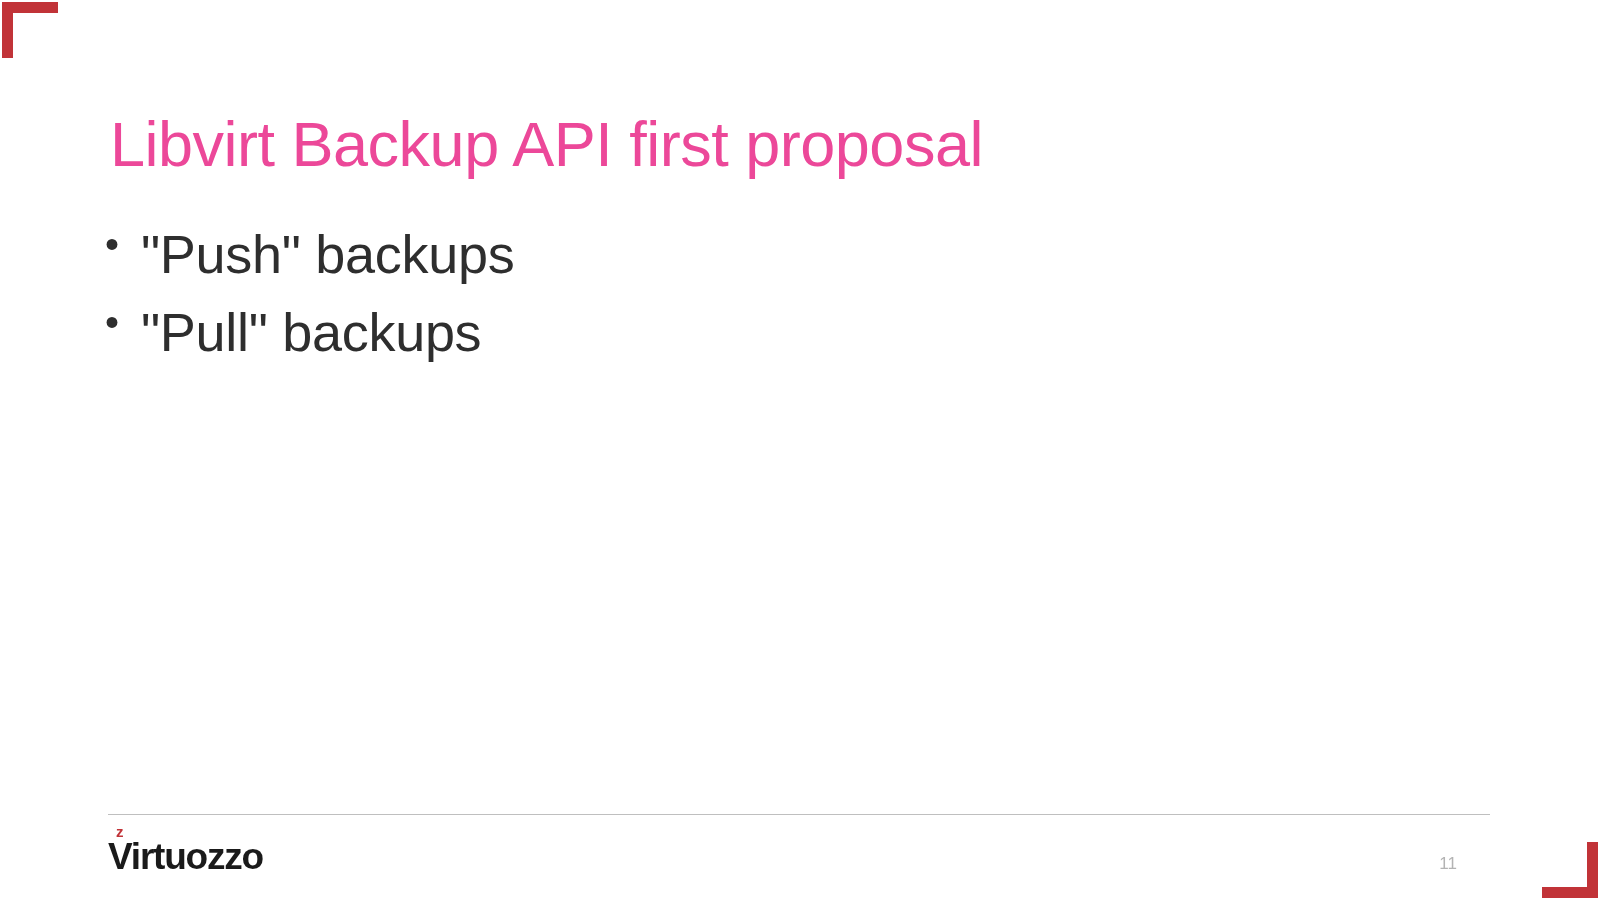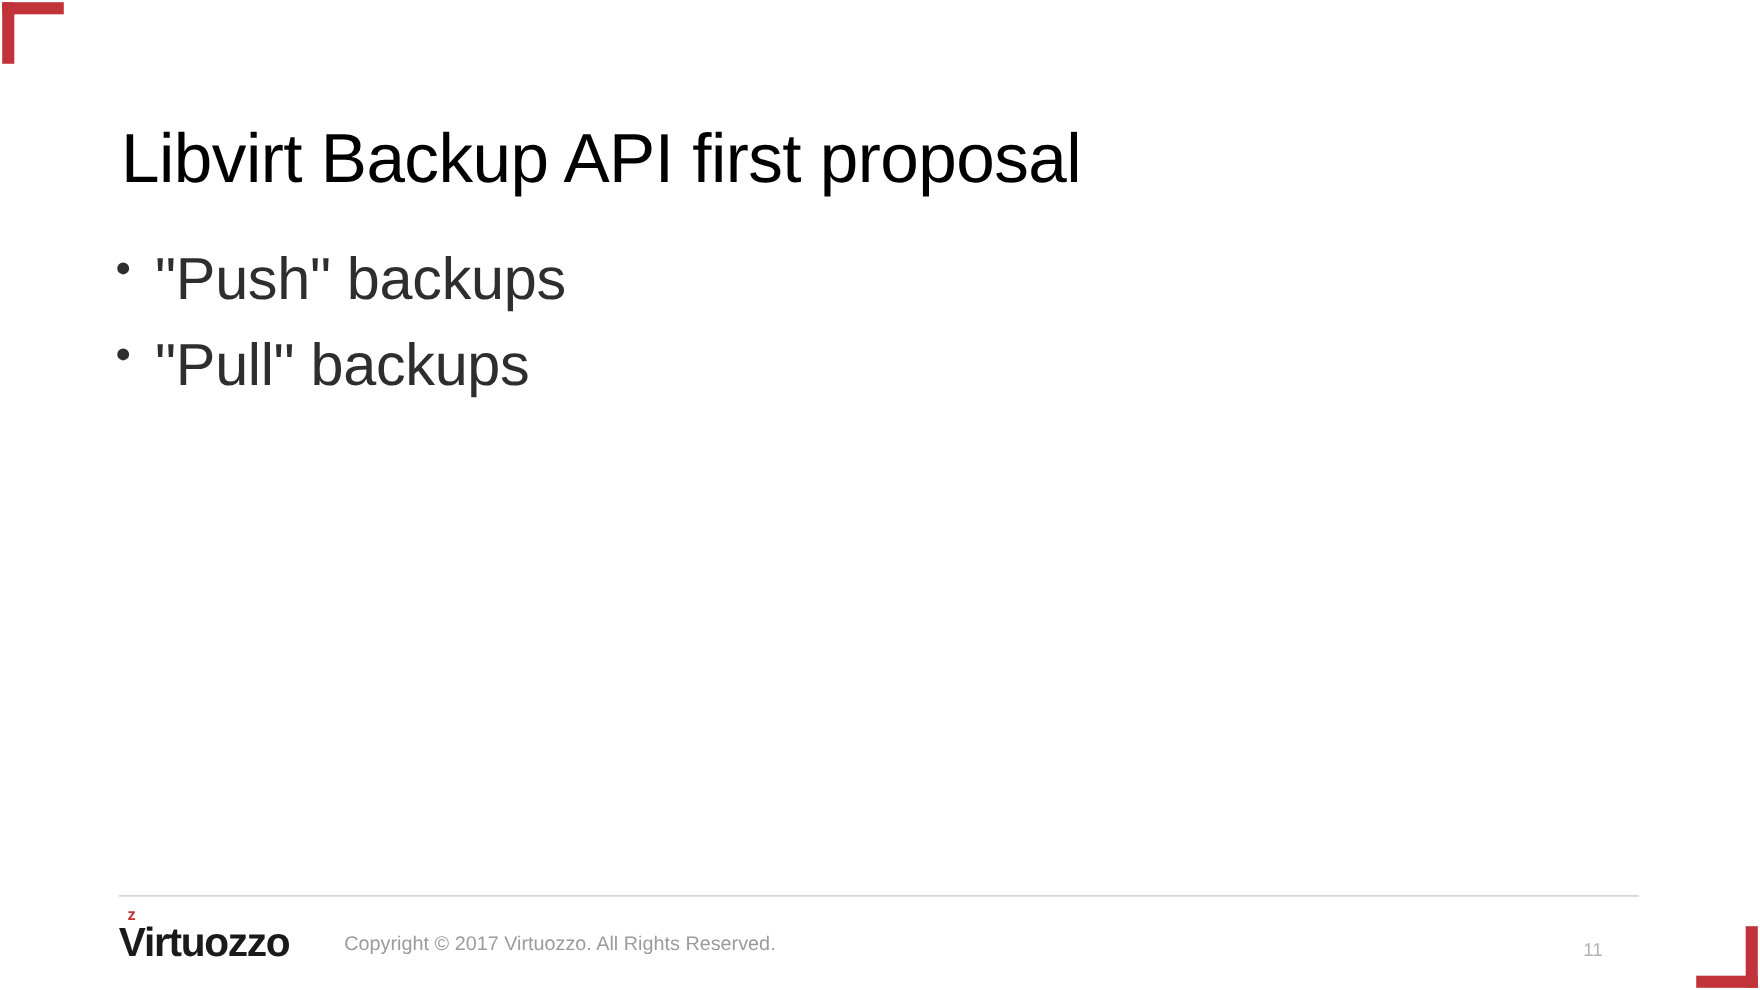--- a/index.html
+++ b/index.html
@@ -40,21 +40,21 @@
   .corner-br .bar-v { bottom: 0; right: 0; width: 11px; height: 56px; }
 
   
   .slide-title {
     position: absolute;
     left: 110px;
     top: 68px;
     font-size: 63px;
     line-height: 1.1;
     font-weight: 400;
-    color: #000000;
+    color: #ec4899;
     letter-spacing: -0.5px;
     white-space: nowrap;
   }
 
   
   .body-list {
     position: absolute;
     left: 105px;
     top: 215px;
     width: 1200px;
@@ -174,18 +174,17 @@
   </ul>
 
   <div class="footer-rule"></div>
 
   <div class="footer">
     <div class="logo">
       <div class="logo-wordmark">Virtuozzo</div>
       <div class="logo-sup">z</div>
     </div>
 
-    <div class="copyright">Copyright © 2017 Virtuozzo. All Rights Reserved.</div>
 
     <div class="page-number">11</div>
   </div>
 
 </div>
 
 </body></html>

